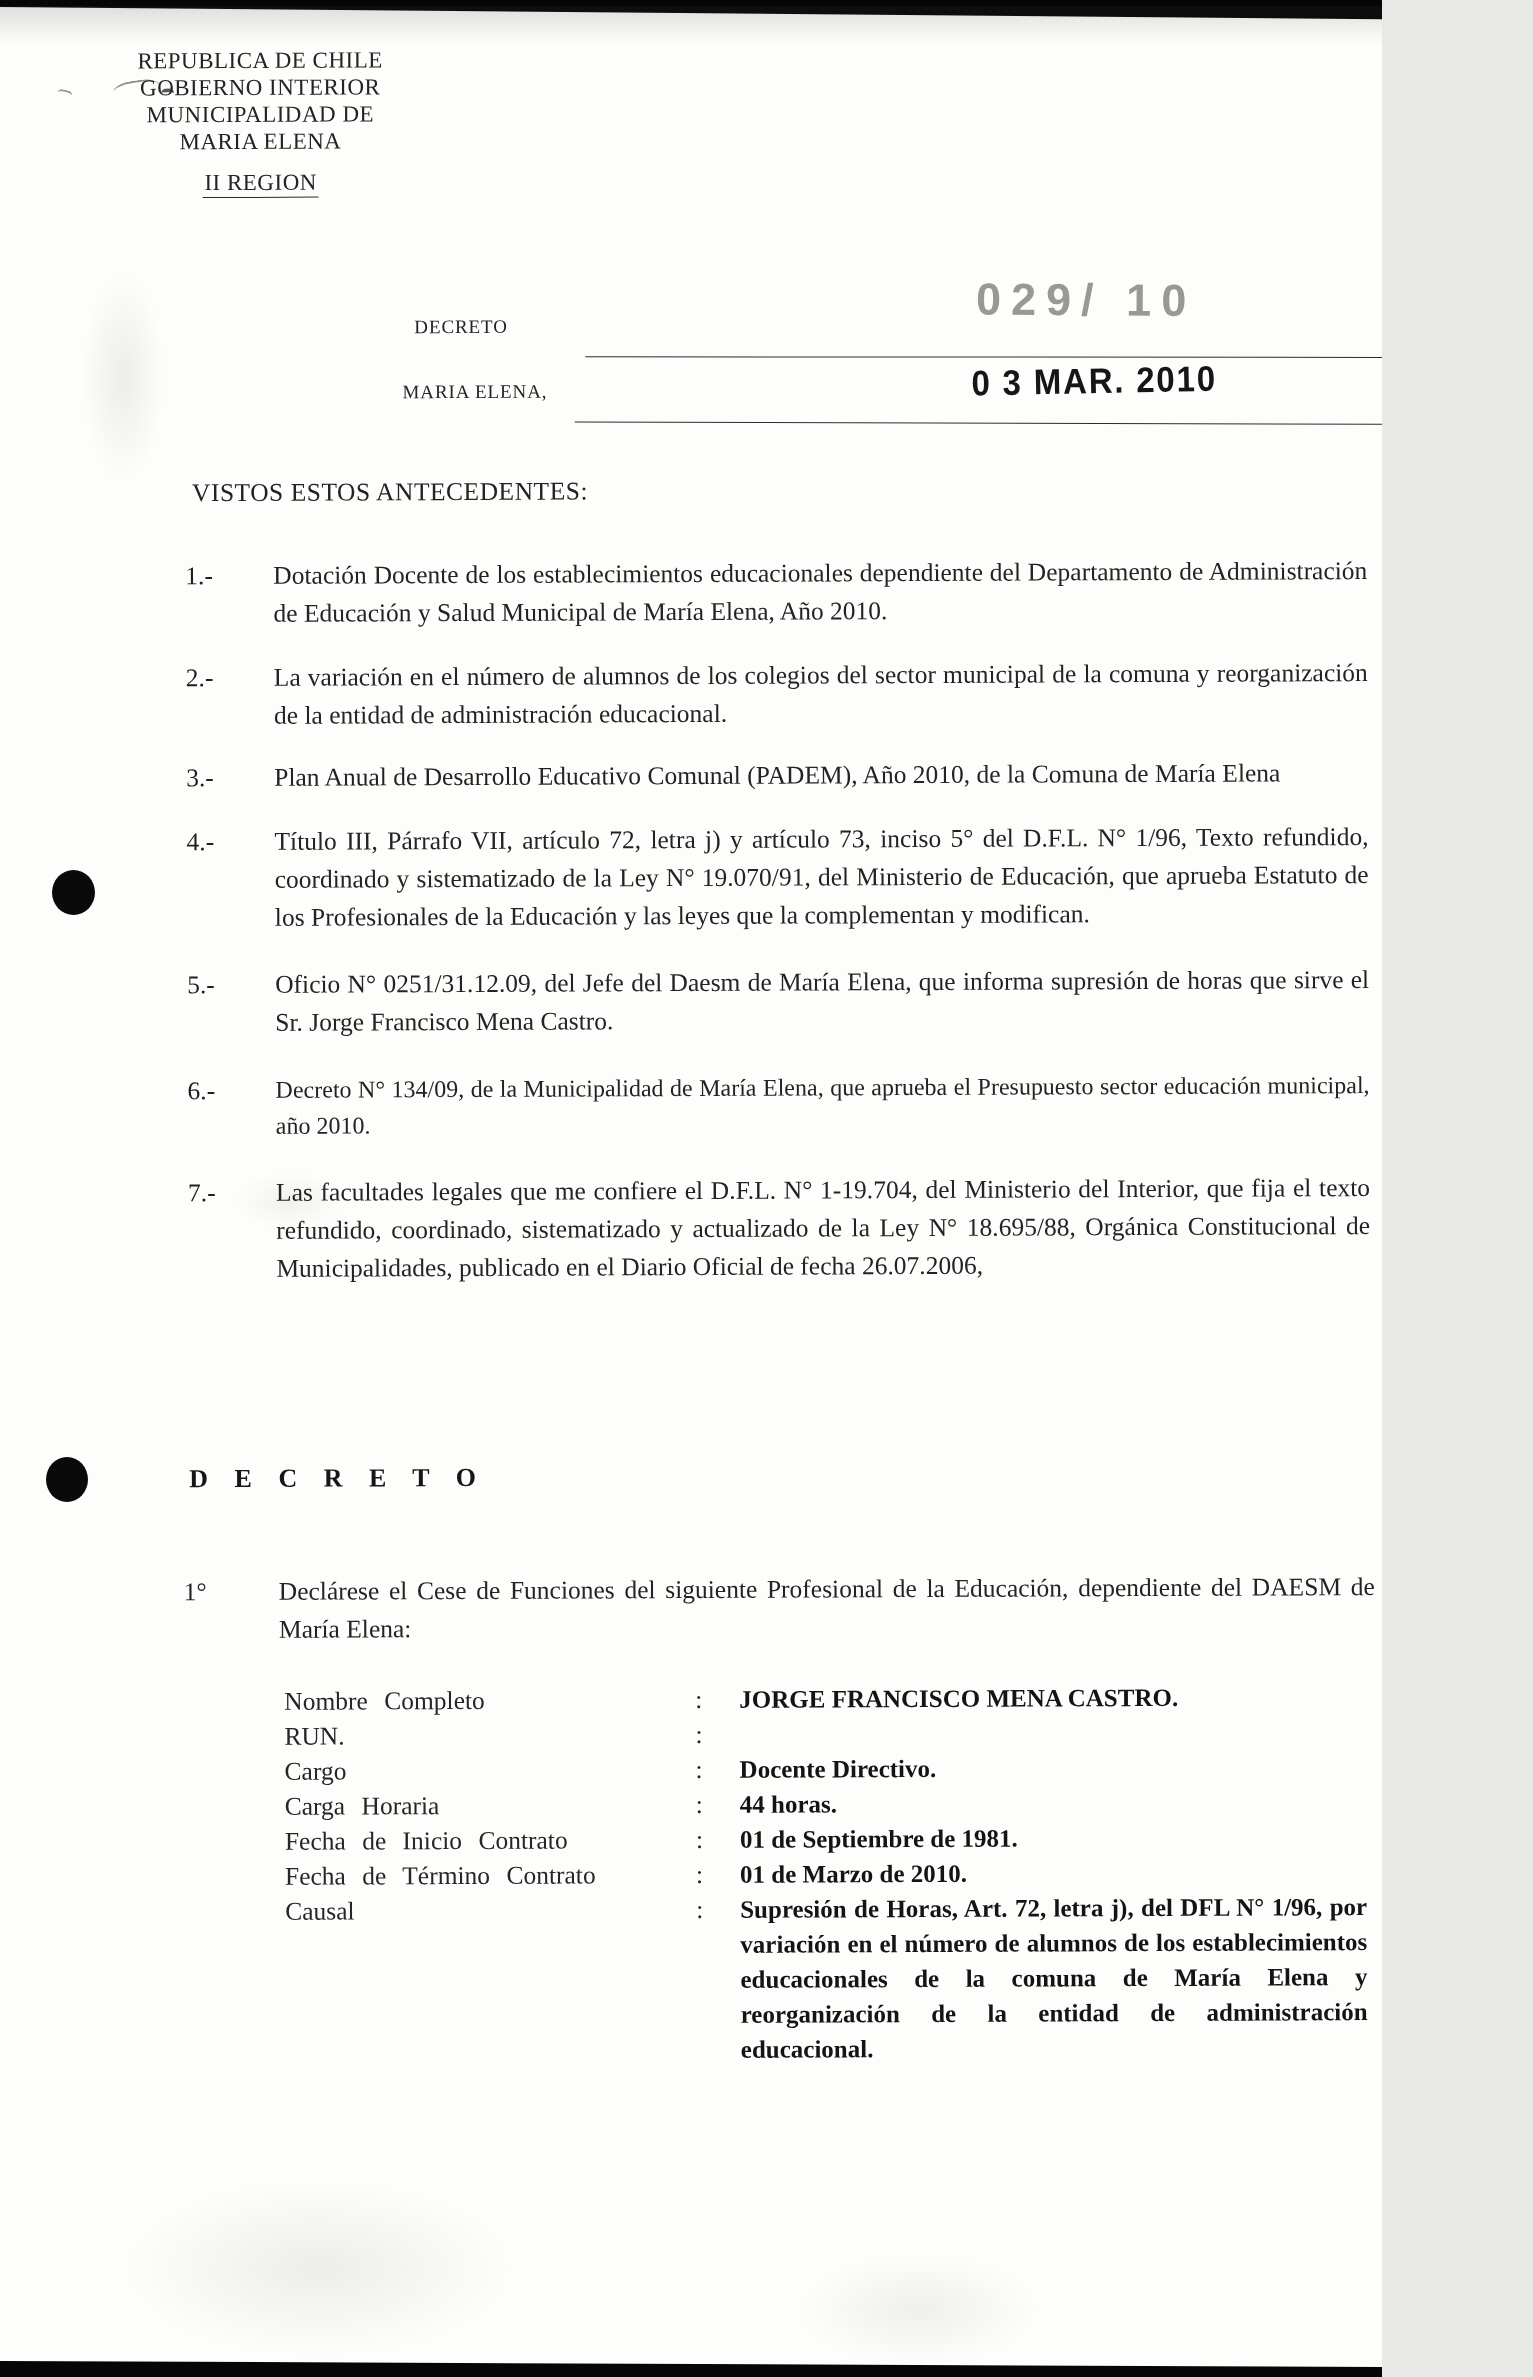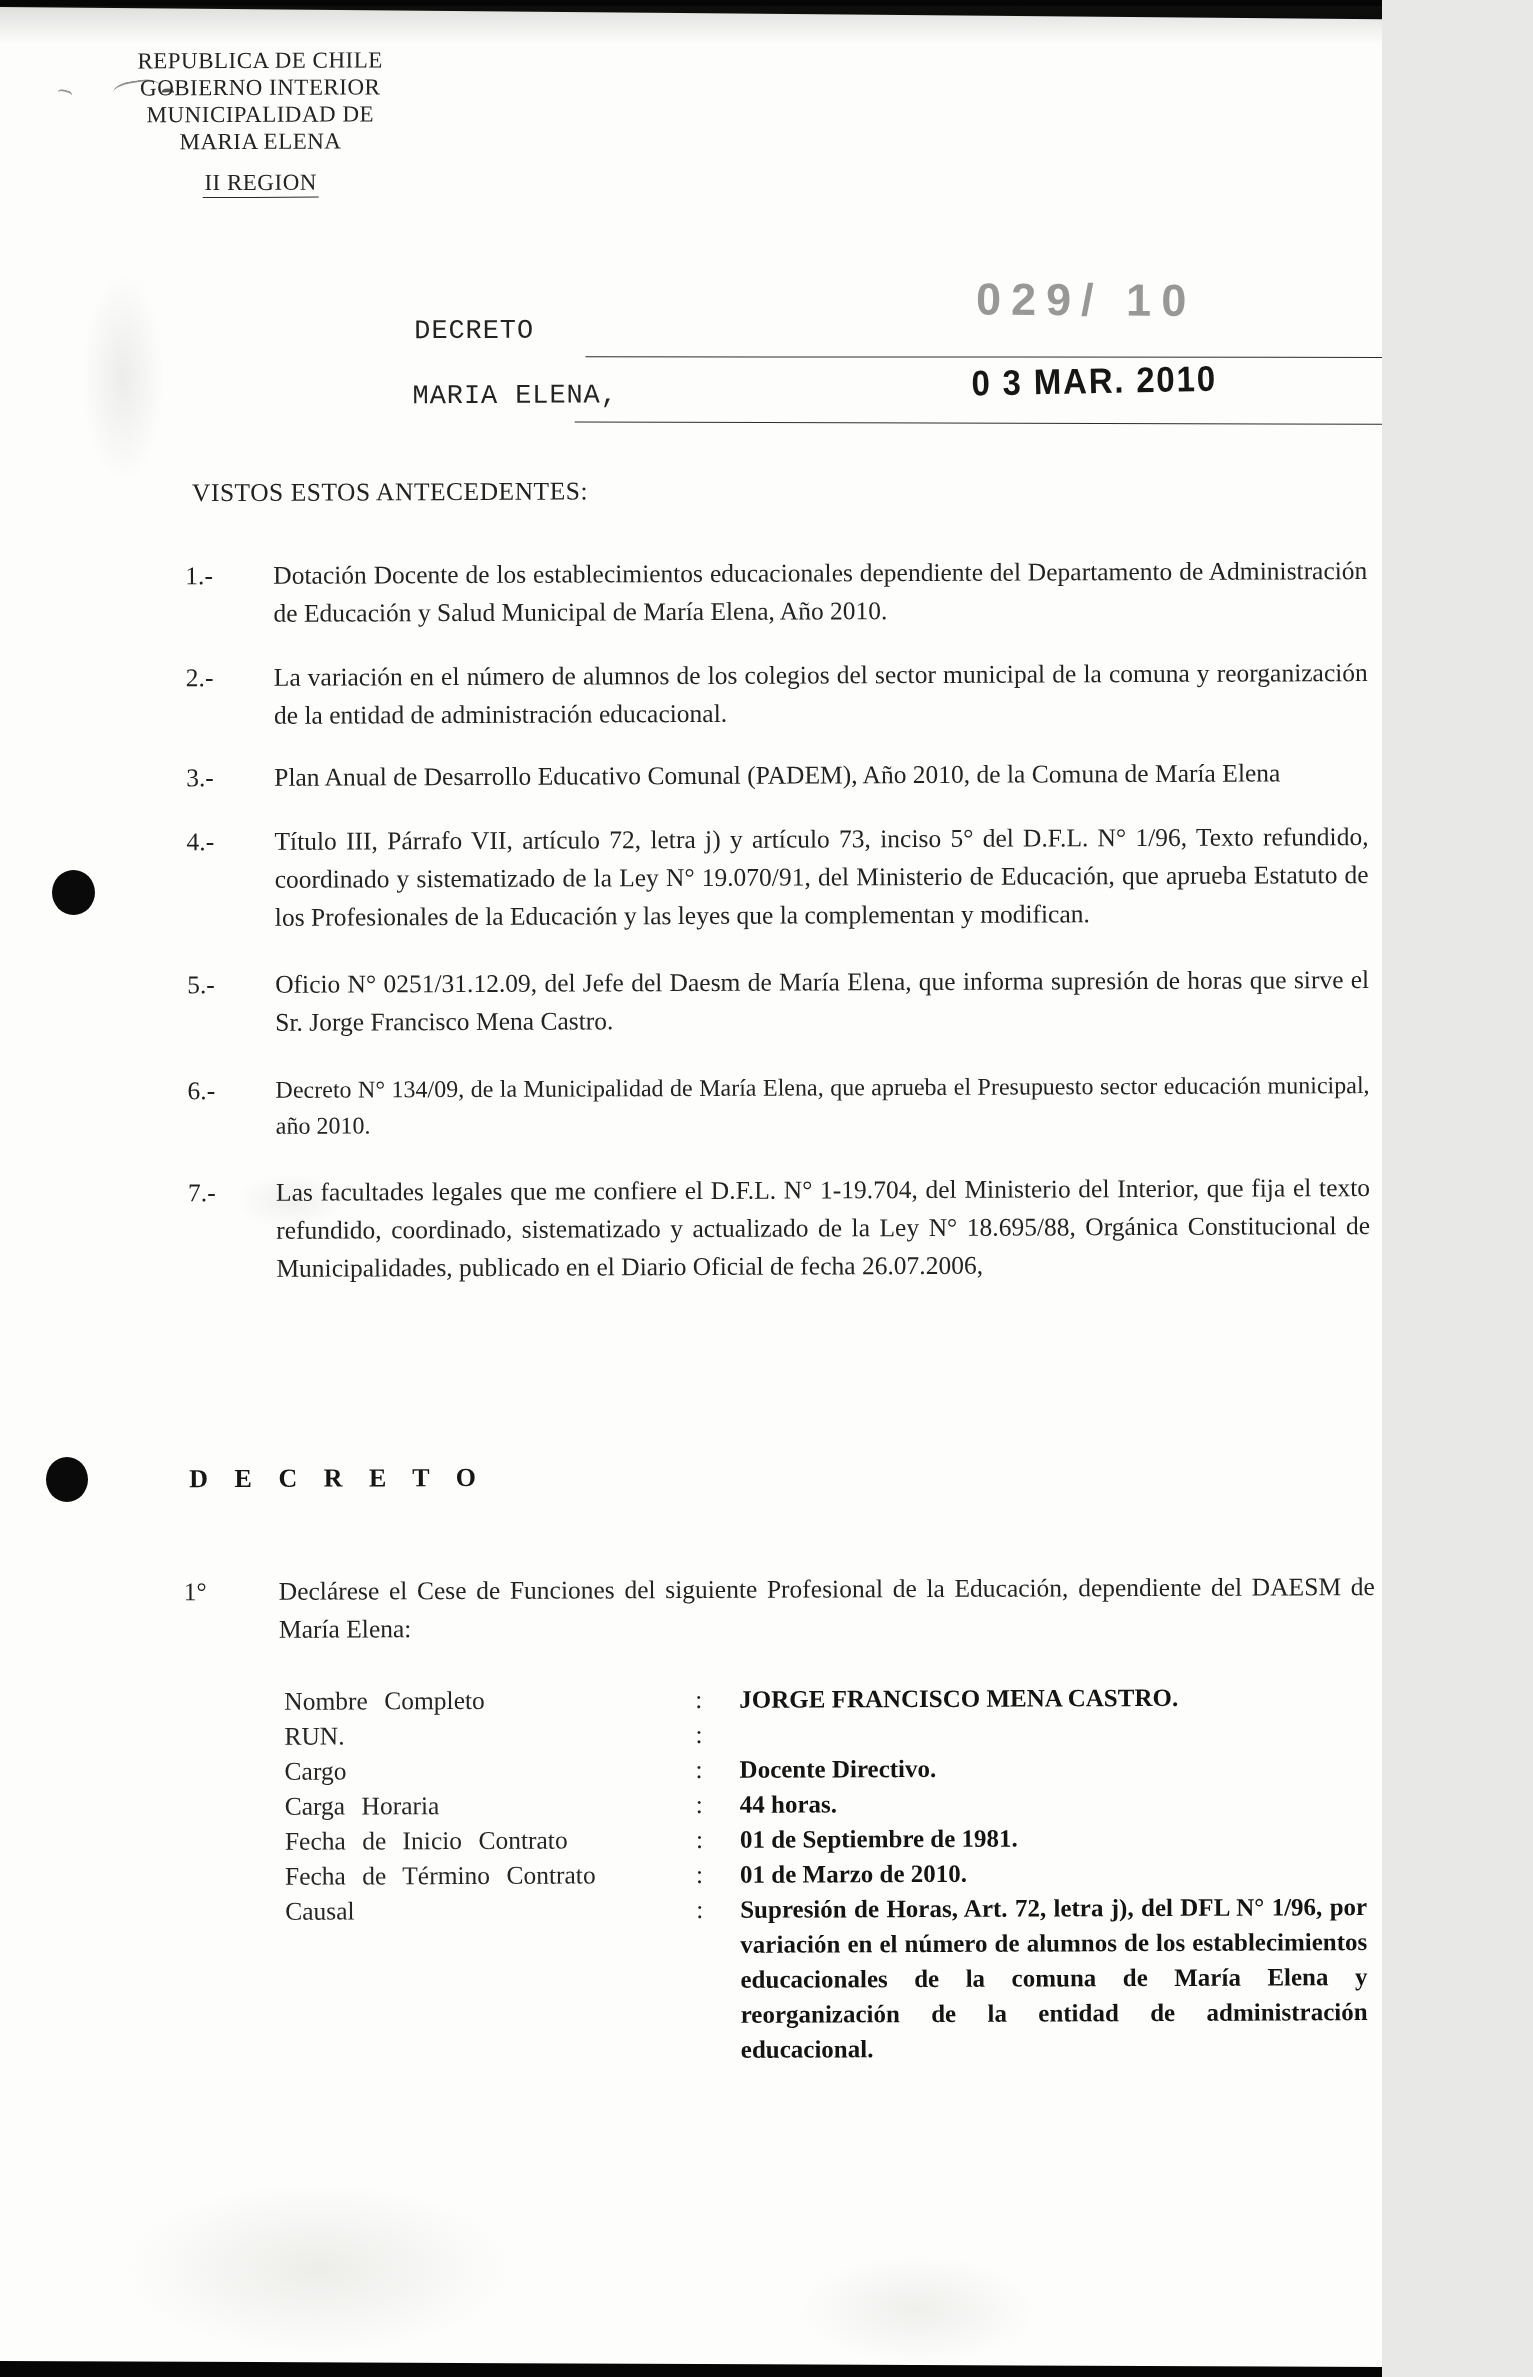--- a/index.html
+++ b/index.html
@@ -43,23 +43,23 @@
   .b5{left:236px;top:1173px;width:109px;height:55px;background:radial-gradient(closest-side,rgba(90,90,85,.08),rgba(90,90,85,0));}
 
   
   .letterhead{
     position:absolute;left:105px;top:45px;width:320px;
     text-align:center;font-size:23px;line-height:27px;letter-spacing:0.5px;color:#242424;
   }
   .letterhead .region{display:inline-block;border-bottom:1.8px solid #2a2a2a;padding:0 1.8px 0.9px 1.8px;margin-top:14px;}
 
   
-  .fld-label{position:absolute;font-size:27px;letter-spacing:0.9px;color:#242424;font-family:Liberation Mono, monospace;}
+  .fld-label{position:absolute;font-size:19px;letter-spacing:0.9px;color:#242424;}
   .lbl-decreto{left:418px;top:315px;}
-  .lbl-maria{left:416px;top:380px;}
+  .lbl-maria{left:406px;top:380px;}
   .fill-line{position:absolute;border-top:1.8px solid #2c2c2c;}
   .line1{left:589px;top:358px;width:849px;transform:rotate(0.30deg);}
   .line2{left:578px;top:424px;width:846px;transform:rotate(0.42deg);}
   .stamp-number{
     position:absolute;left:980px;top:276px;
     font-family:"Liberation Sans","DejaVu Sans",sans-serif;
     font-weight:700;font-size:45px;letter-spacing:10px;
     color:#8e8e8c;transform:rotate(0.6deg);opacity:.9;
   }
   .stamp-date{

